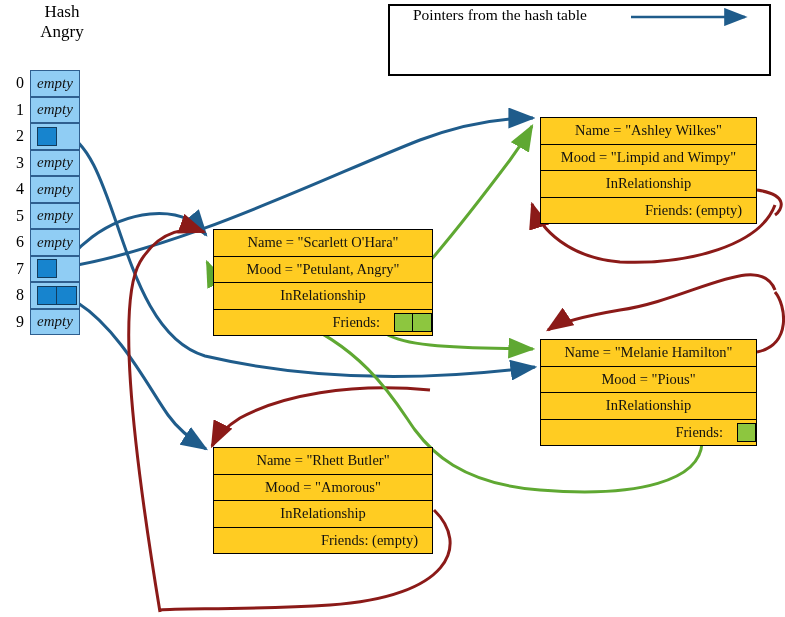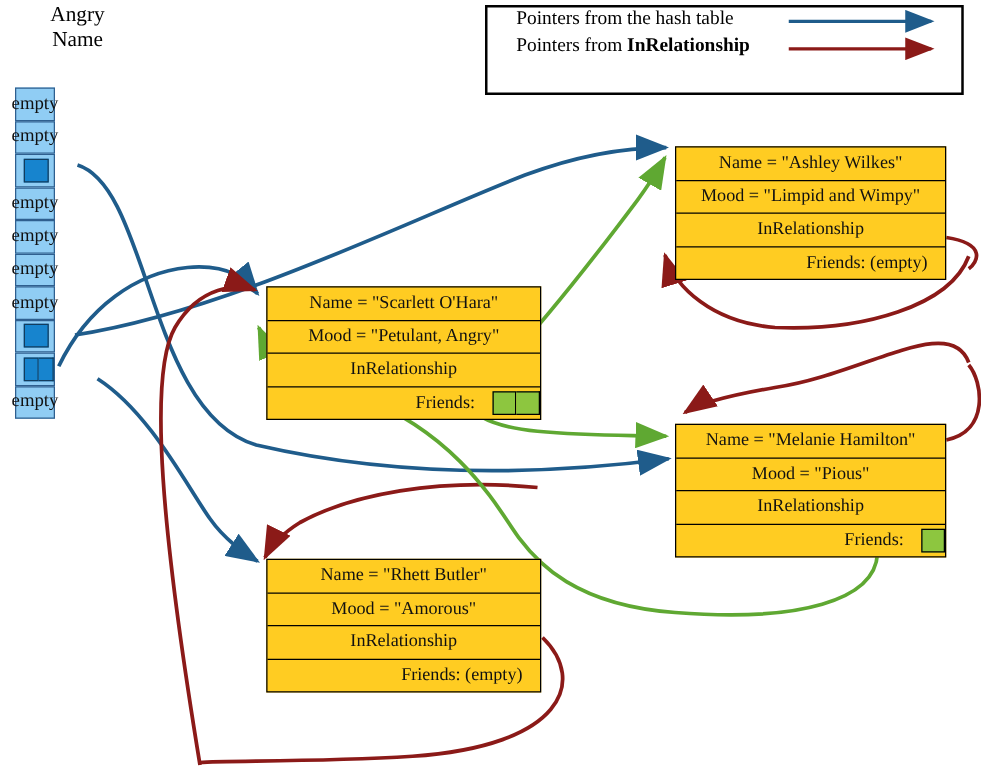--- a/index.html
+++ b/index.html
@@ -3,23 +3,23 @@
 <meta charset="utf-8">
 <style>
   html,body{margin:0;padding:0;background:#ffffff;}
   body{width:785px;height:617px;overflow:hidden;
        font-family:"Liberation Serif","DejaVu Serif",serif;}
   #stage{position:relative;width:785px;height:617px;}
   svg.layer{position:absolute;left:0;top:0;width:785px;height:617px;}
   .htitle{position:absolute;left:22px;top:2px;width:80px;text-align:center;
           font-size:17px;line-height:20px;color:#000;}
   .hidx{position:absolute;width:20px;text-align:right;font-size:16px;color:#000;}
-  .hcell{position:absolute;left:12px;width:32px;height:26.5px;box-sizing:border-box;
+  .hcell{position:absolute;left:30px;width:50px;height:26.5px;box-sizing:border-box;
          background:#90CDF4;border:1.5px solid #2f5f8f;
-         font-size:15px;color:#111;display:flex;align-items:center;justify-content:center;}
+         font-size:15px;color:#111;display:flex;align-items:center;justify-content:center;font-style:italic;}
   .hptr{position:absolute;background:#1784CE;border:1.6px solid #123c5e;box-sizing:border-box;}
   .node{position:absolute;border:1.6px solid #000;box-sizing:border-box;background:#FFCC22;}
   .nrow{height:26.5px;box-sizing:border-box;border-bottom:1.6px solid #000;
         display:flex;align-items:center;justify-content:center;
         font-size:14.5px;color:#111;white-space:nowrap;position:relative;}
   .nrow:last-child{border-bottom:none;}
   .friendsrow{justify-content:flex-end;}
   .fcells{display:inline-flex;margin-left:14px;vertical-align:middle;}
   .fcell{width:19px;height:19px;background:#8DC63F;border:1.4px solid #000;box-sizing:border-box;}
   .fcell + .fcell{border-left:none;}
@@ -67,22 +67,22 @@
       <path d="M757,352 C792,345 786,305 775,292" stroke="#8B1A18"></path>
 
       <path d="M375,312 C370,330 390,341 430,345 C470,349 505,348 533,349" stroke="#5FA832" marker-end="url(#ahGreen)"></path>
       <path d="M390,305 C430,265 480,200 510,160 C522,144 528,133 532,126" stroke="#5FA832" marker-end="url(#ahGreen)"></path>
       <path d="M702,443 C700,480 640,498 540,490 C460,484 430,450 415,430
                C400,410 370,350 290,318 C245,299 215,280 207,262" stroke="#5FA832" marker-end="url(#ahGreen)"></path>
     </g>
   </svg>
 
   <div class="htitle">
+    <div>Hash</div>
     <div>Angry</div>
-    <div>Name</div>
   </div>
 
   <div id="hash-rows">
       <div class="hidx" style="left: 4px; top: 74px;">0</div>
       <div class="hcell" style="top: 70px;">empty</div>
       <div class="hidx" style="left: 4px; top: 100.5px;">1</div>
       <div class="hcell" style="top: 96.5px;">empty</div>
       <div class="hidx" style="left: 4px; top: 127px;">2</div>
       <div class="hcell" style="top: 123px; justify-content: flex-start;">
         <span class="hptr" style="position: relative; width: 20px; height: 19px; margin-left: 6px;"></span>
@@ -159,27 +159,16 @@
           <span>Pointers from the hash table</span>
           <span class="lsvg"><svg width="150" height="22" viewBox="0 0 150 22">
               <defs>
                 <marker id="lm0" markerWidth="9" markerHeight="7" refX="8" refY="3.5" orient="auto">
                   <path d="M0,0 L9,3.5 L0,7 z" fill="#1F5C8B"></path>
                 </marker>
               </defs>
               <line x1="18" y1="11" x2="132" y2="11" stroke="#1F5C8B" stroke-width="2.6" marker-end="url(#lm0)"></line>
             </svg></span>
         </div>
-        <div class="lrow">
-          <span>Pointers from <b>InRelationship</b></span>
-          <span class="lsvg"><svg width="150" height="22" viewBox="0 0 150 22">
-              <defs>
-                <marker id="lm1" markerWidth="9" markerHeight="7" refX="8" refY="3.5" orient="auto">
-                  <path d="M0,0 L9,3.5 L0,7 z" fill="#8B1A18"></path>
-                </marker>
-              </defs>
-              <line x1="18" y1="11" x2="132" y2="11" stroke="#8B1A18" stroke-width="2.6" marker-end="url(#lm1)"></line>
-            </svg></span>
-        </div>
       </div>
   </div>
 
 </div>
 
 </body></html>

